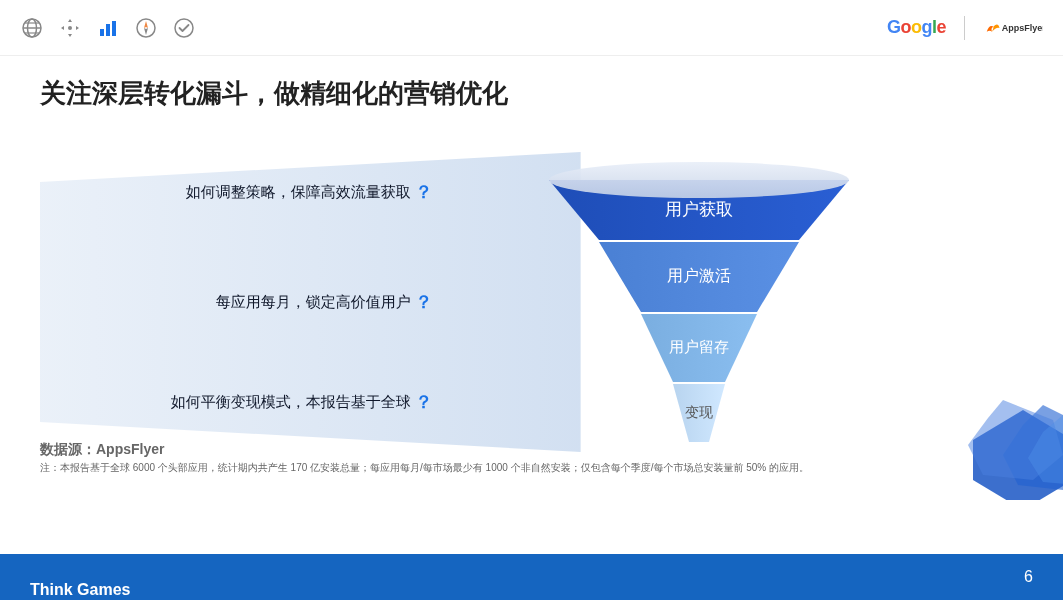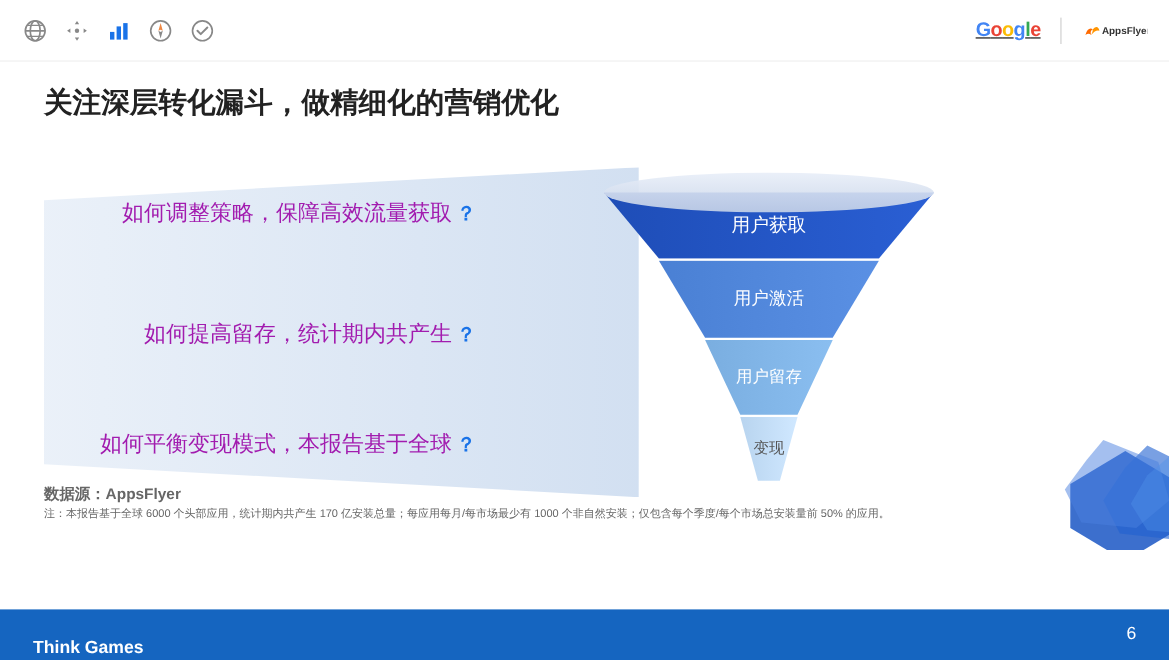--- a/index.html
+++ b/index.html
@@ -14,21 +14,20 @@
 
     
     .top-nav {
       display: flex;
       align-items: center;
       justify-content: space-between;
       padding: 8px 20px;
       background: #fff;
       border-bottom: 1px solid #eee;
       height: 56px;
-      text-decoration: underline;
     }
     .nav-icons {
       display: flex;
       align-items: center;
       gap: 14px;
     }
     .nav-icon {
       width: 24px;
       height: 24px;
       display: flex;
@@ -110,38 +109,38 @@
       display: flex;
       align-items: center;
       position: absolute;
       right: 20px;
     }
     .question-item:nth-child(1) { top: 30px; }
     .question-item:nth-child(2) { top: 140px; }
     .question-item:nth-child(3) { top: 245px; }
 
     .question-text {
-      font-size: 20px;
-      color: #a21caf;
+      font-size: 15px;
+      color: #0f172a;
       text-align: center;
     }
     .question-mark {
       color: #1a73e8;
       font-size: 18px;
       margin-left: 4px;
       font-weight: bold;
     }
 
     
     .funnel-container {
       flex: 0 0 50%;
       position: relative;
       height: 330px;
       display: flex;
-      align-items: center;
+      align-items: flex-end;
       justify-content: center;
     }
 
     .funnel-svg {
       width: 340px;
       height: 320px;
     }
 
     
     .bottom-note {
@@ -287,21 +286,21 @@
     <div class="funnel-bg-gradient"></div>
 
     <div class="funnel-area-inner">
 
       <div class="left-questions">
         <div class="question-item" style="top:38px;">
           <span class="question-text">如何调整策略，保障高效流量获取</span>
           <span class="question-mark">？</span>
         </div>
         <div class="question-item" style="top:148px;">
-          <span class="question-text">如何提高留存，统计期内共产生</span>
+          <span class="question-text">每应用每月，锁定高价值用户</span>
           <span class="question-mark">？</span>
         </div>
         <div class="question-item" style="top:248px;">
           <span class="question-text">如何平衡变现模式，本报告基于全球</span>
           <span class="question-mark">？</span>
         </div>
       </div>
 
       <div class="funnel-container">
         <svg class="funnel-svg" viewBox="0 0 340 320" xmlns="http://www.w3.org/2000/svg">

